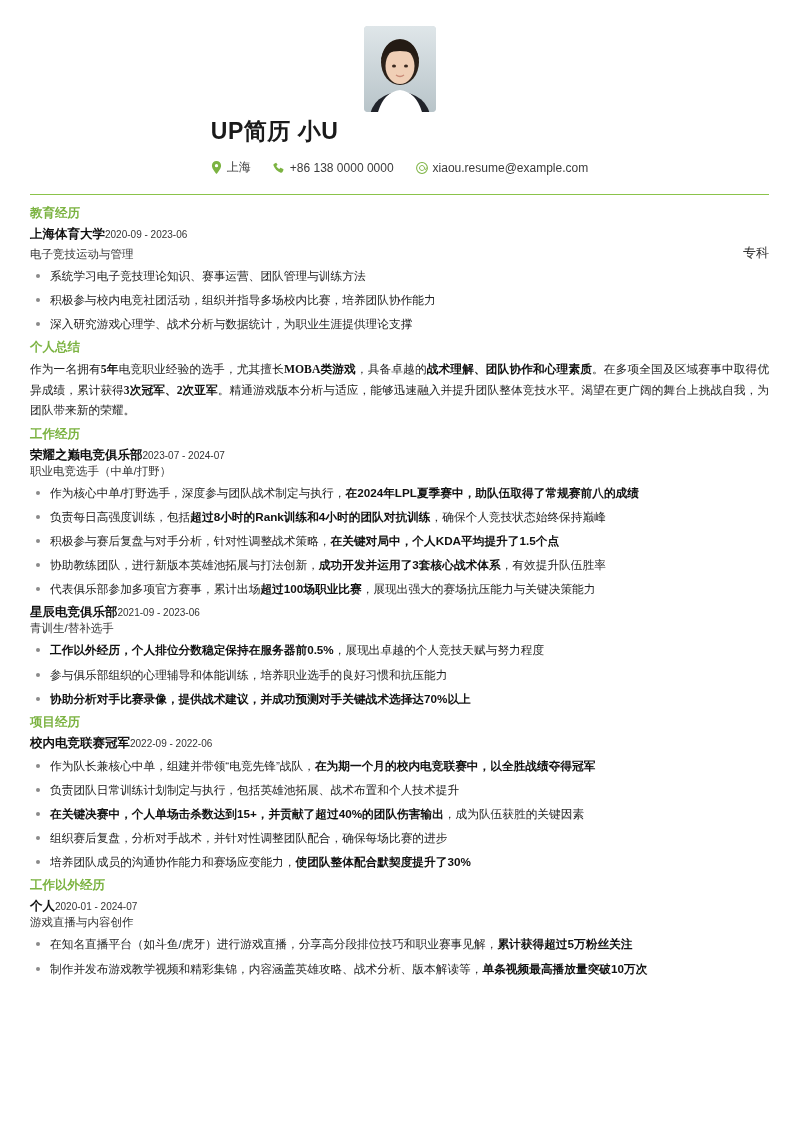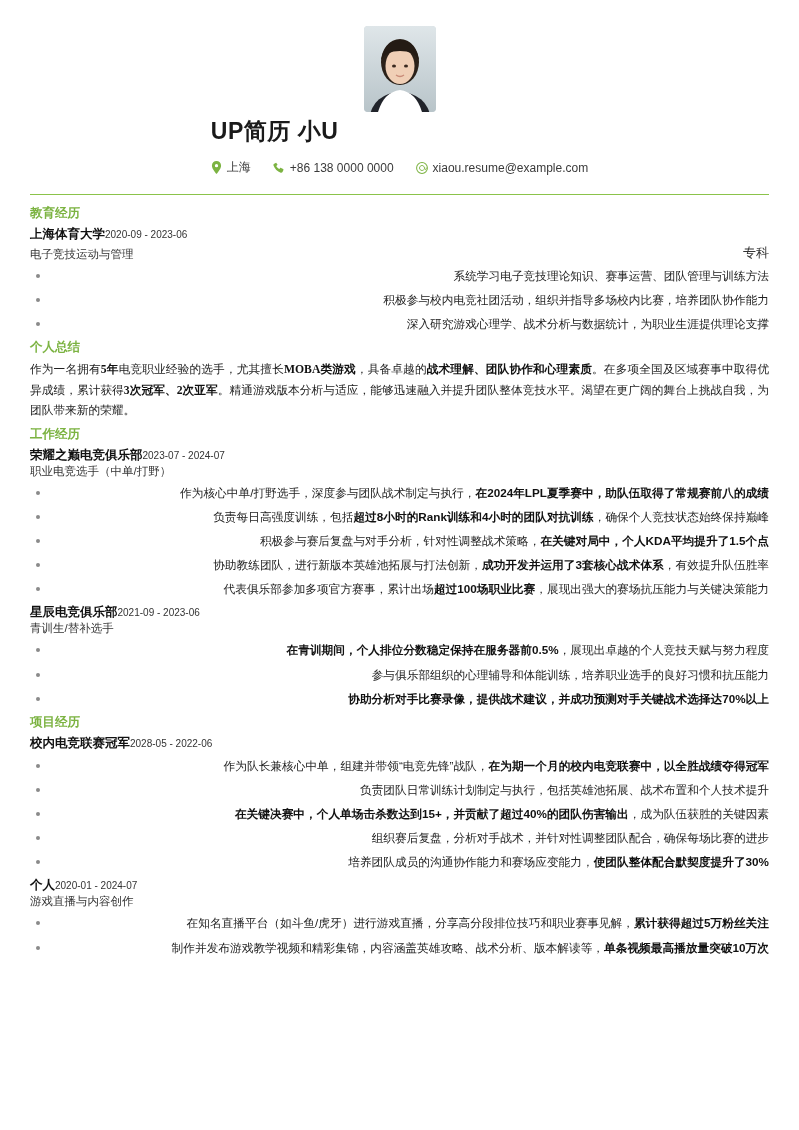--- a/index.html
+++ b/index.html
@@ -78,21 +78,20 @@
     justify-content: space-between;
     align-items: flex-end;
     margin-top: 1px;
   }
   .role { font-size: 11.5px; color: #333; }
   .sub-right { font-size: 13px; color: #333; }
   ul.bullets {
     list-style: none;
     margin: 5px 0 6px 0;
     padding: 0;
-    text-align: right;
   }
   ul.bullets li {
     position: relative;
     padding-left: 20px;
     margin-bottom: 6px;
     line-height: 1.55;
     font-size: 11.7px;
     color: #222;
   }
   ul.bullets li::before {
@@ -212,48 +211,49 @@
             <li>代表俱乐部参加多项官方赛事，累计出场<b>超过100场职业比赛</b>，展现出强大的赛场抗压能力与关键决策能力</li>
           </ul>
         </div>
         <div>
           <div class="row">
             <div class="org">星辰电竞俱乐部</div>
             <div class="date">2021-09 - 2023-06</div>
           </div>
           <div class="role">青训生/替补选手</div>
           <ul class="bullets">
-            <li><b>在青训期间，个人排位分数稳定保持在服务器前0.5%</b>，展现出卓越的个人竞技天赋与努力程度</li>
+            <li><b>工作以外经历，个人排位分数稳定保持在服务器前0.5%</b>，展现出卓越的个人竞技天赋与努力程度</li>
             <li>参与俱乐部组织的心理辅导和体能训练，培养职业选手的良好习惯和抗压能力</li>
             <li><b>协助分析对手比赛录像，提供战术建议，并成功预测对手关键战术选择达70%以上</b></li>
           </ul>
         </div>
       </div>
   </div>
 
   <div class="section">
     <div class="sec-title">项目经历</div>
     <div>
         <div>
           <div class="row">
             <div class="org">校内电竞联赛冠军</div>
-            <div class="date">2028-05 - 2022-06</div>
+            <div class="date">2022-09 - 2022-06</div>
           </div>
           <ul class="bullets">
             <li>作为队长兼核心中单，组建并带领“电竞先锋”战队，<b>在为期一个月的校内电竞联赛中，以全胜战绩夺得冠军</b></li>
             <li>负责团队日常训练计划制定与执行，包括英雄池拓展、战术布置和个人技术提升</li>
             <li><b>在关键决赛中，个人单场击杀数达到15+，并贡献了超过40%的团队伤害输出</b>，成为队伍获胜的关键因素</li>
             <li>组织赛后复盘，分析对手战术，并针对性调整团队配合，确保每场比赛的进步</li>
             <li>培养团队成员的沟通协作能力和赛场应变能力，<b>使团队整体配合默契度提升了30%</b></li>
           </ul>
         </div>
       </div>
   </div>
 
   <div class="section">
+    <div class="sec-title">工作以外经历</div>
     <div>
         <div>
           <div class="row">
             <div class="org">个人</div>
             <div class="date">2020-01 - 2024-07</div>
           </div>
           <div class="role">游戏直播与内容创作</div>
           <ul class="bullets">
             <li>在知名直播平台（如斗鱼/虎牙）进行游戏直播，分享高分段排位技巧和职业赛事见解，<b>累计获得超过5万粉丝关注</b></li>
             <li>制作并发布游戏教学视频和精彩集锦，内容涵盖英雄攻略、战术分析、版本解读等，<b>单条视频最高播放量突破10万次</b></li>

